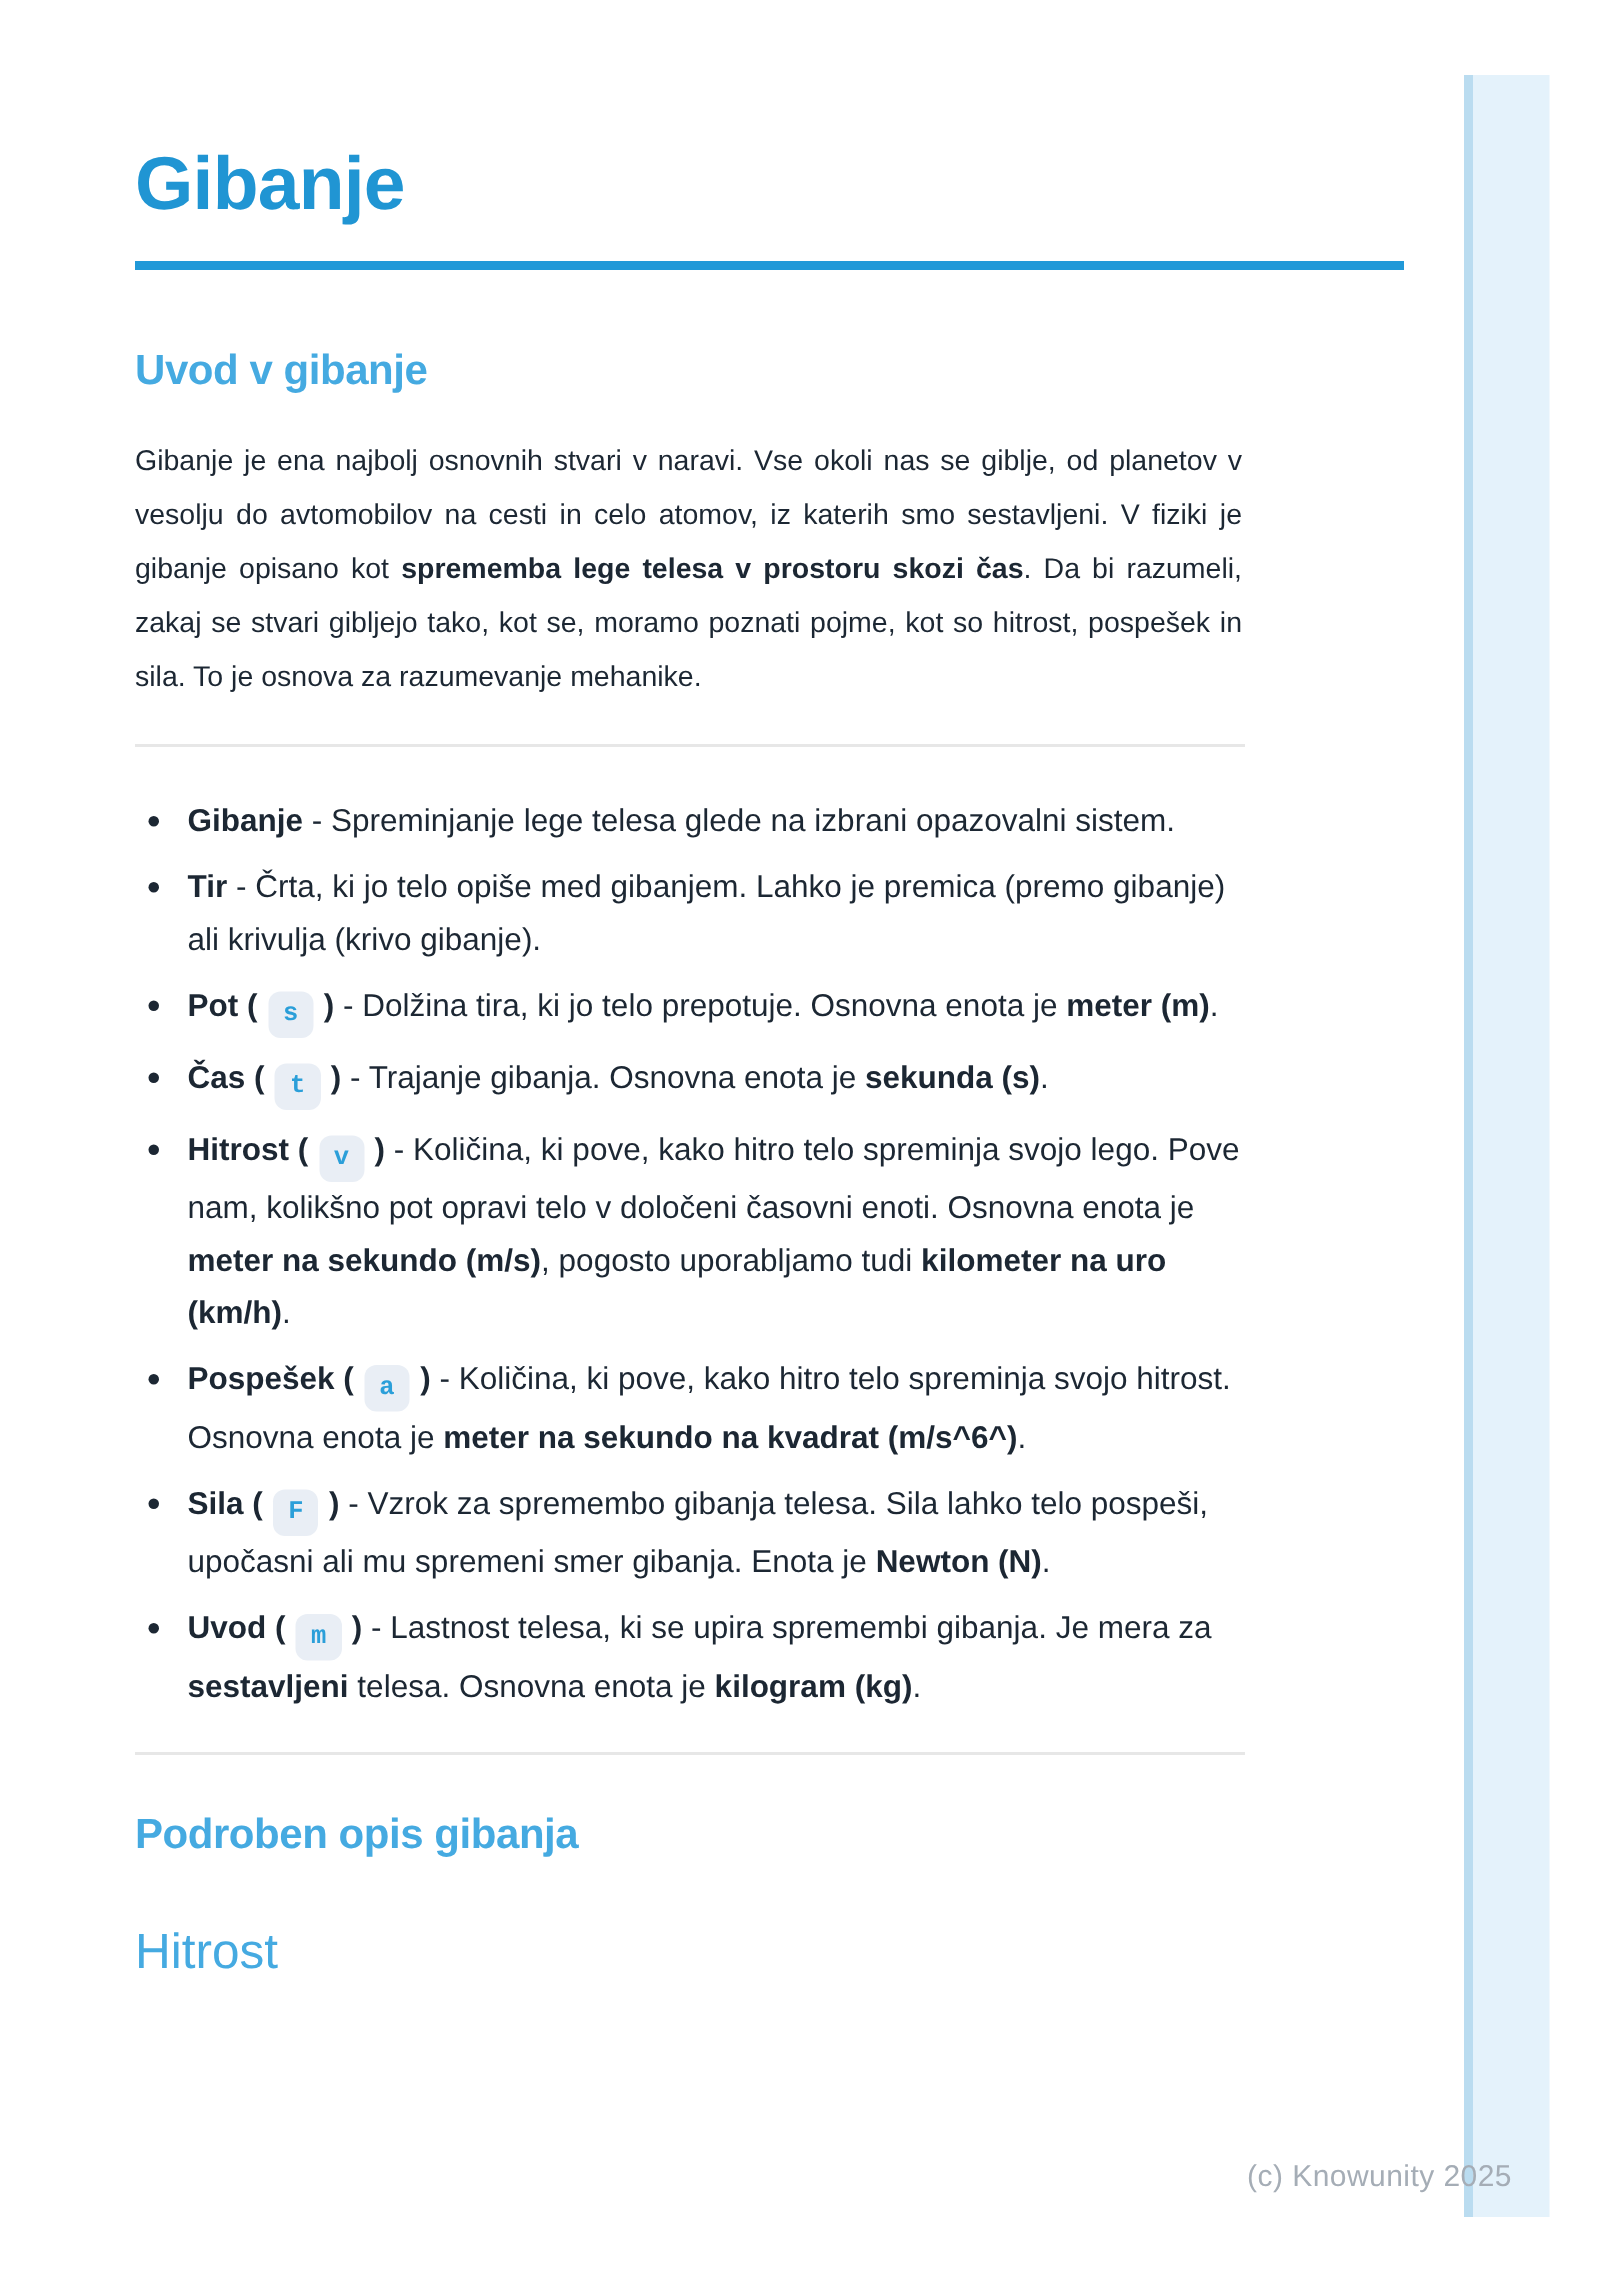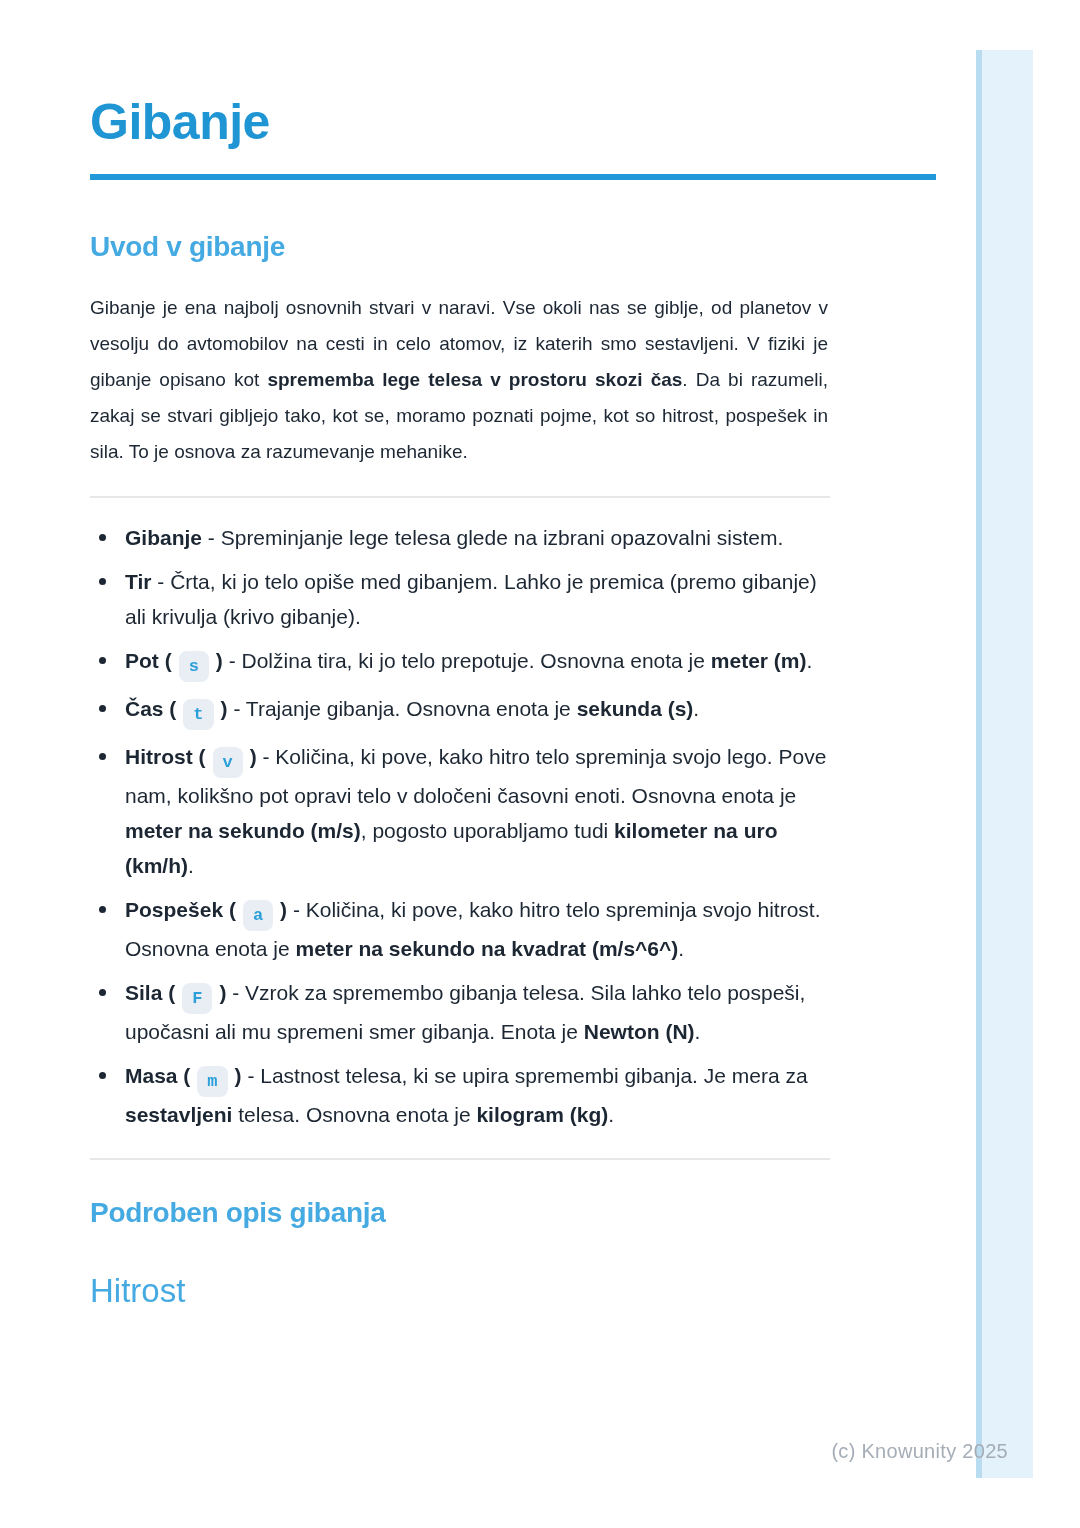--- a/index.html
+++ b/index.html
@@ -84,21 +84,21 @@
   .b{font-weight:700;}
   hr.divider{
     border:none;
     width:740px;
     height:2px;
     background:var(--divider);
     margin:26px 0 0 0;
   }
   ul.terms{
     list-style:none;
-    margin:22px 0 0 0;
+    margin:32px 0 0 0;
     padding:0;
     width:745px;
   }
   ul.terms li{
     position:relative;
     padding-left:35px;
     font-size:21px;
     line-height:35px;
     margin-top:9px;
     color:var(--text);
@@ -154,21 +154,21 @@
     <hr class="divider">
 
     <ul class="terms">
         <li><span class="b">Gibanje</span><span> - Spreminjanje lege telesa glede na izbrani opazovalni sistem.</span></li>
         <li><span class="b">Tir</span><span> - Črta, ki jo telo opiše med gibanjem. Lahko je premica (premo gibanje) ali krivulja (krivo gibanje).</span></li>
         <li><span class="b">Pot (</span><span class="chip">s</span><span class="b">)</span><span> - Dolžina tira, ki jo telo prepotuje. Osnovna enota je </span><span class="b">meter (m)</span><span>.</span></li>
         <li><span class="b">Čas (</span><span class="chip">t</span><span class="b">)</span><span> - Trajanje gibanja. Osnovna enota je </span><span class="b">sekunda (s)</span><span>.</span></li>
         <li><span class="b">Hitrost (</span><span class="chip">v</span><span class="b">)</span><span> - Količina, ki pove, kako hitro telo spreminja svojo lego. Pove nam, kolikšno pot opravi telo v določeni časovni enoti. Osnovna enota je </span><span class="b">meter na sekundo (m/s)</span><span>, pogosto uporabljamo tudi </span><span class="b">kilometer na uro (km/h)</span><span>.</span></li>
         <li><span class="b">Pospešek (</span><span class="chip">a</span><span class="b">)</span><span> - Količina, ki pove, kako hitro telo spreminja svojo hitrost. Osnovna enota je </span><span class="b">meter na sekundo na kvadrat (m/s^6^)</span><span>.</span></li>
         <li><span class="b">Sila (</span><span class="chip">F</span><span class="b">)</span><span> - Vzrok za spremembo gibanja telesa. Sila lahko telo pospeši, upočasni ali mu spremeni smer gibanja. Enota je </span><span class="b">Newton (N)</span><span>.</span></li>
-        <li><span class="b">Masa (</span><span class="chip">m</span><span class="b">)</span><span> - Lastnost telesa, ki se upira spremembi gibanja. Je mera za </span><span class="b">sestavljeni</span><span> telesa. Osnovna enota je </span><span class="b">kilogram (kg)</span><span>.</span></li>
+        <li><span class="b">Uvod (</span><span class="chip">m</span><span class="b">)</span><span> - Lastnost telesa, ki se upira spremembi gibanja. Je mera za </span><span class="b">sestavljeni</span><span> telesa. Osnovna enota je </span><span class="b">kilogram (kg)</span><span>.</span></li>
       </ul>
 
     <hr class="divider">
 
     <h2>Podroben opis gibanja</h2>
     <h3>Hitrost</h3>
   </main>
 
   <div class="footer">(c) Knowunity 2025</div>
 </div>

